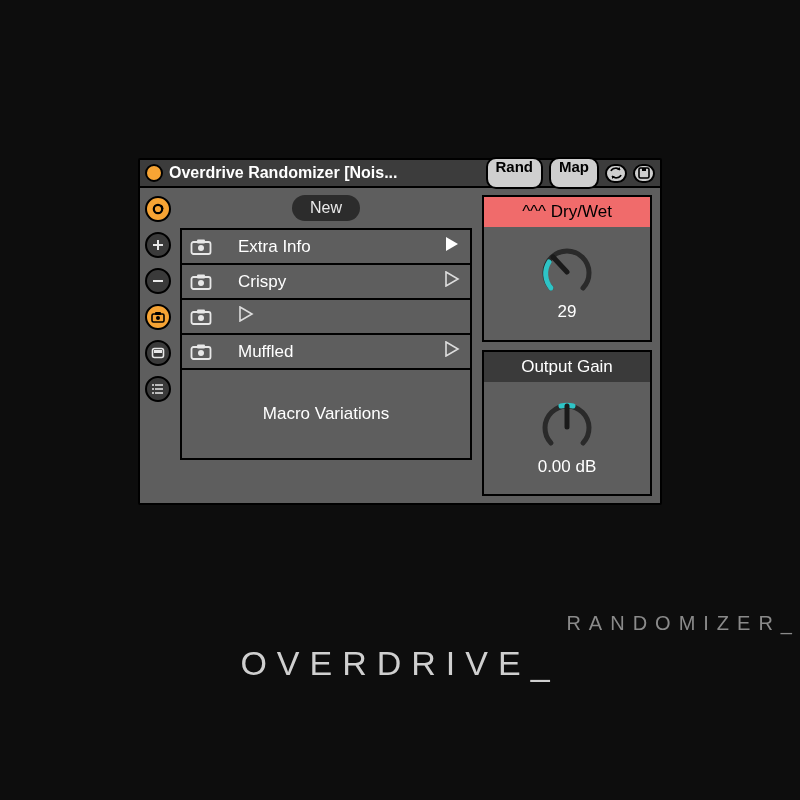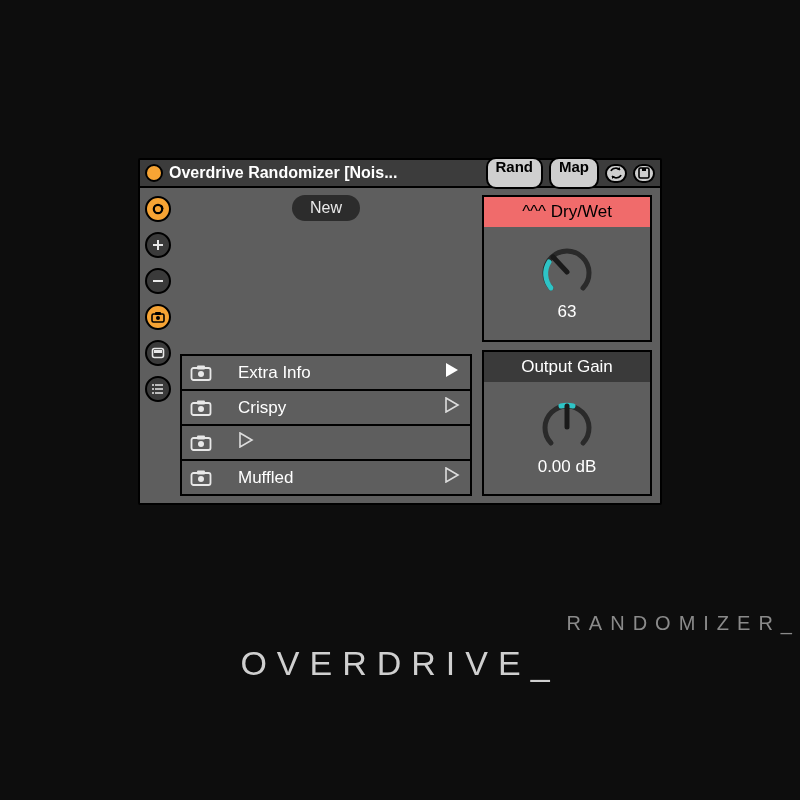--- a/index.html
+++ b/index.html
@@ -58,21 +58,21 @@
   }
   .sicon{
     width:26px; height:26px; border-radius:50%; border:2px solid #000;
     background:var(--panel-darker); display:flex; align-items:center; justify-content:center;
     flex:none;
   }
   .sicon.accent{ background:var(--orange); color:#000;}
   .sicon svg{display:block;}
 
   .center{
-    flex:1; padding:7px 8px 7px 4px; display:flex; flex-direction:column; gap:0;justify-content:space-between;
+    flex:1; padding:7px 8px 7px 4px; display:flex; flex-direction:column; gap:0;
   }
   .new-row{ display:flex; justify-content:center; margin-bottom:7px;}
   .new-pill{
     background:var(--pill); color:var(--pill-text); border-radius:16px;
     padding:0 18px; height:26px; line-height:26px; font-size:16px; font-weight:500;
   }
   .preset-list{
     border:2px solid #000; border-bottom:none; background:var(--panel);
   }
   .preset{
@@ -239,34 +239,35 @@
               </svg>
           </span>
           <span class="label">Muffled</span>
           <span class="play">
             <svg width="16" height="16" viewBox="0 0 16 16">
                 <path d="M2 1l12 7l-12 7z" fill="none" stroke="#ddd" stroke-width="1.6"></path>
               </svg>
           </span>
         </div>
       </div>
+      <div class="macro-footer">Macro Variations</div>
     </div>
 
     <div class="right">
       <div class="param red">
         <div class="param-header">^^^ Dry/Wet</div>
         <div class="knob-wrap">
           <div class="knob">
             <svg width="56" height="56" viewBox="0 0 56 56">
               <path d="M12 44 A22 22 0 1 1 44 44" fill="none" stroke="#2a2a2a" stroke-width="5" stroke-linecap="round"></path>
               <path d="M12 44 A22 22 0 0 1 10 18" fill="none" stroke="#2ec4c6" stroke-width="5" stroke-linecap="round"></path>
               <line x1="28" y1="28" x2="14" y2="13" stroke="#1a1a1a" stroke-width="5" stroke-linecap="round"></line>
             </svg>
           </div>
-          <div class="knob-val">63</div>
+          <div class="knob-val">29</div>
         </div>
       </div>
       <div class="param dark">
         <div class="param-header">Output Gain</div>
         <div class="knob-wrap">
           <div class="knob">
             <svg width="56" height="56" viewBox="0 0 56 56">
               <path d="M12 44 A22 22 0 1 1 44 44" fill="none" stroke="#2a2a2a" stroke-width="5" stroke-linecap="round"></path>
               <path d="M22 7 A22 22 0 0 1 34 7" fill="none" stroke="#2ec4c6" stroke-width="5" stroke-linecap="round"></path>
               <line x1="28" y1="28" x2="28" y2="7" stroke="#1a1a1a" stroke-width="5" stroke-linecap="round"></line>

